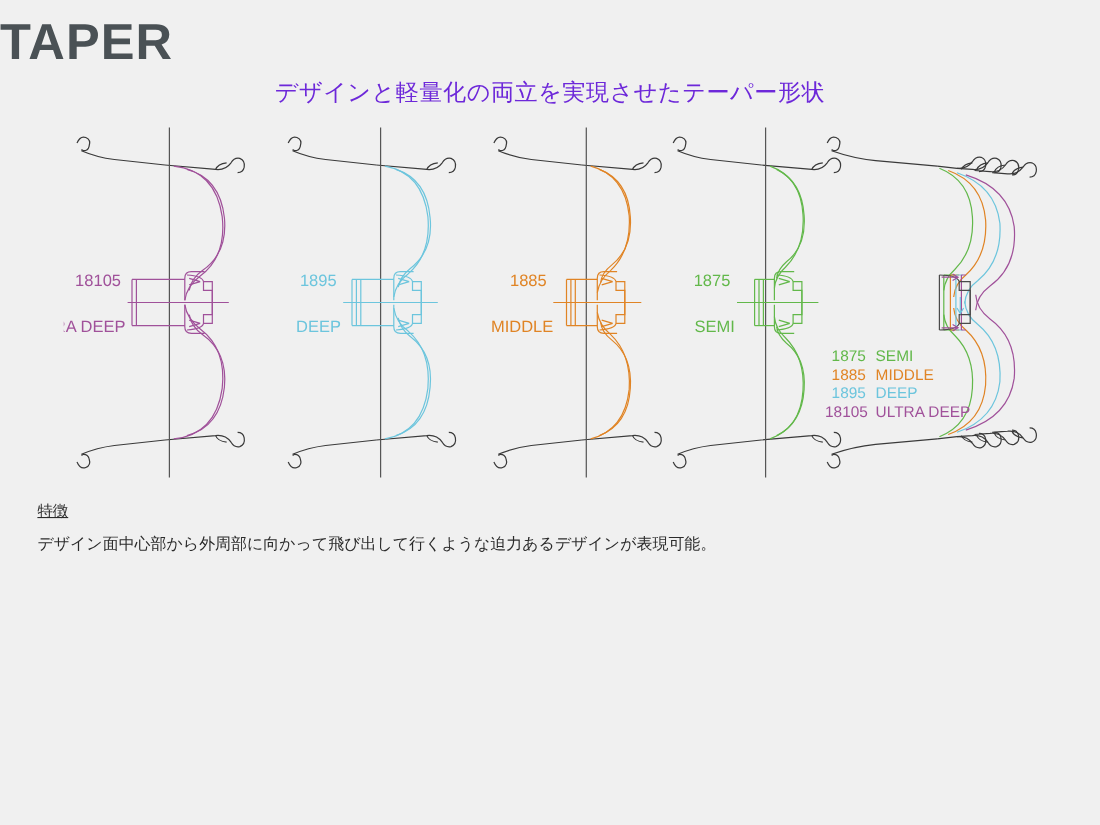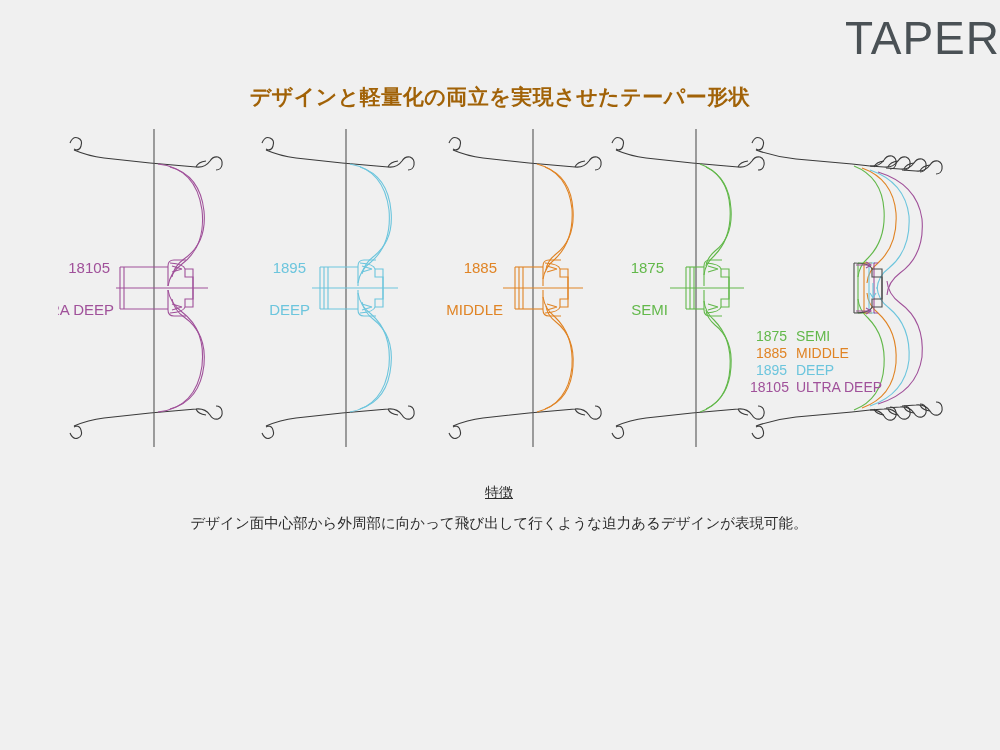--- a/index.html
+++ b/index.html
@@ -14,35 +14,34 @@
     color: #4c5256;
     overflow: hidden;
     position: relative;
   }
   .page {
     width: 1000px;
     height: 750px;
     position: relative;
   }
   .title {
-    text-align: right;
+    text-align: left;
     font-size: 46px;
-    font-weight: normal;
+    font-weight: bold;
     color: #4a5155;
     letter-spacing: 1px;
     padding-top: 14px;
     line-height: 1.05;
-    padding-left: 36px;
   }
   .subtitle {
     text-align: center;
     font-size: 21px;
-    color: #a16207;
-    font-weight: bold;
-    margin-top: 21px;
+    color: #6d28d9;
+    font-weight: normal;
+    margin-top: 8px;
     letter-spacing: 0.5px;
   }
   .diagram-area {
     position: relative;
     width: 928px;
     height: 330px;
     margin-top: 12px;
   }
   .panel {
     position: absolute;
@@ -309,21 +308,21 @@
           <text class="lbl legend-text" x="16" y="252" fill="#6cc5dd">1895</text>
           <text class="lbl legend-text" x="56" y="252" fill="#6cc5dd">DEEP</text>
           <text class="lbl legend-text" x="10" y="269" fill="#a0519a">18105</text>
           <text class="lbl legend-text" x="56" y="269" fill="#a0519a">ULTRA DEEP</text>
         </g>
       </svg>
     </div>
 
   </div>
 
-  <div class="text-block" style="top:484px;text-align:center;">
+  <div class="text-block" style="top:456px;">
     <div class="sec-head">特徴</div>
     <div class="sec-body">
       <div>デザイン面中心部から外周部に向かって飛び出して行くような迫力あるデザインが表現可能。</div>
     </div>
   </div>
 
 
   <div class="text-block" style="top:658px;">
   </div>
 

